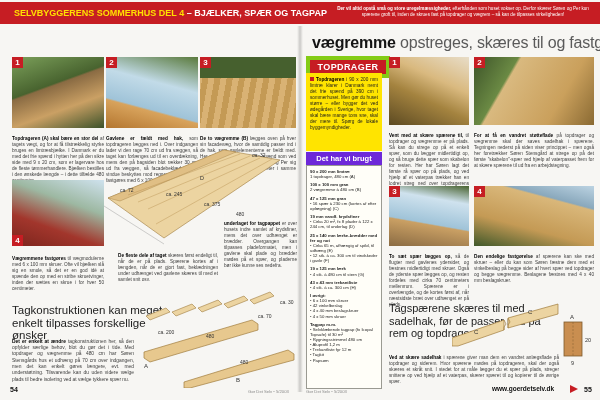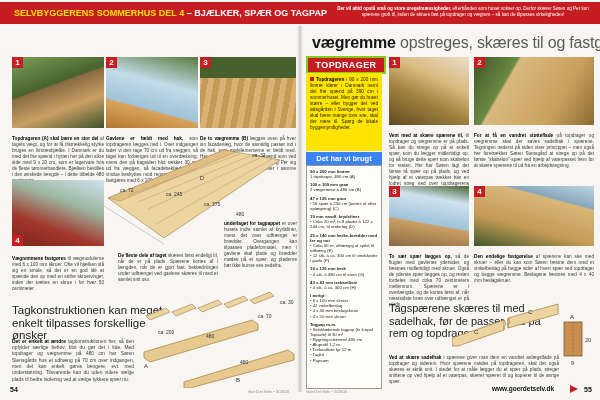--- a/index.html
+++ b/index.html
@@ -25,25 +25,25 @@
   .ph6{background:linear-gradient(120deg,#3d5429 0%,#6b8a44 28%,#d9b97f 30%,#caa05c 70%,#8a6a33 100%);}
   .ph7{background:linear-gradient(10deg,#8a6b43 0%,#caa064 38%,#9fc3d8 40%,#cfe2ee 75%,#49632f 100%);}
   .ph8{background:linear-gradient(195deg,#bcd3e2 0%,#89a8bc 25%,#d9b77a 27%,#c49a55 65%,#40582a 100%);}
   .badge{position:absolute;width:11px;height:11px;background:#c61d23;color:#fff;font-size:8px;font-weight:bold;display:flex;align-items:center;justify-content:center;z-index:3;}
   
   .cap{position:absolute;font-size:4.7px;line-height:6.1px;color:#3b3b3b;text-align:justify;}
   .cap b{color:#000;}
   .body-txt{position:absolute;font-size:4.9px;line-height:6.3px;color:#3b3b3b;text-align:justify;}
   .body-txt b{color:#000;}
   
-  .topbox{position:absolute;background:#c61d23;color:#fff;font-weight:bold;font-size:9px;letter-spacing:.4px;display:flex;align-items:center;justify-content:center;border:2px solid #84cc16;}
+  .topbox{position:absolute;background:#c61d23;color:#fff;font-weight:bold;font-size:9px;letter-spacing:.4px;display:flex;align-items:center;justify-content:center;border:4px solid #84cc16;}
   .infobox{position:absolute;background:#ffe400;font-size:4.7px;line-height:6px;color:#1c1c1c;padding:4px 4px;text-align:justify;}
   .infobox b{color:#000;}
   .redsq{display:inline-block;width:4px;height:4px;background:#c61d23;margin-right:2px;}
-  .usedhdr{position:absolute;background:#3b82f6;color:#fff;font-weight:bold;font-size:7.5px;display:flex;align-items:center;justify-content:center;text-align:right;}
+  .usedhdr{position:absolute;background:#6d28d9;color:#fff;font-weight:bold;font-size:7.5px;display:flex;align-items:center;justify-content:center;text-align:right;}
   .usedlist{position:absolute;background:#fffef8;border:1px solid #9a9a92;font-size:4.3px;line-height:5.1px;color:#222;padding:3px 3px;overflow:hidden;}
   .usedlist .gt{font-weight:bold;margin-top:3.2px;}
   .usedlist .gi{margin:0;}
   
   svg text{font-family:"Liberation Sans",sans-serif;fill:#333;}
   
   .pageno{position:absolute;font-size:7px;font-weight:bold;color:#111;}
   .credit{position:absolute;font-size:4.2px;color:#8a8a8a;}
   .site{position:absolute;font-size:6.5px;font-weight:bold;color:#111;}
   .arrow{position:absolute;width:0;height:0;border-top:4px solid transparent;border-bottom:4px solid transparent;border-left:8px solid #c61d23;}

